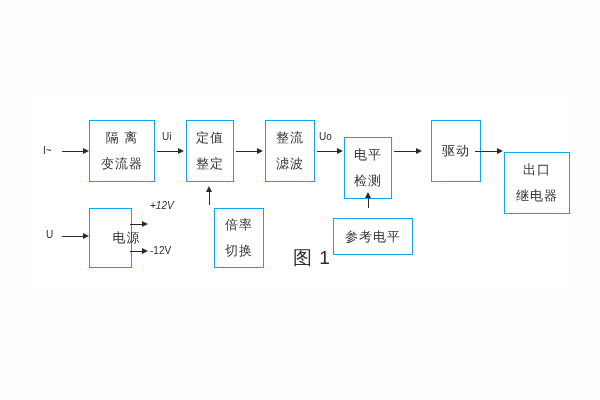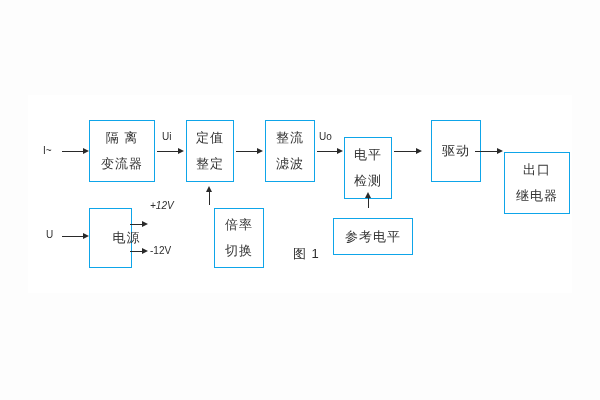--- a/index.html
+++ b/index.html
@@ -19,21 +19,21 @@
     display:flex;flex-direction:column;
     align-items:center;justify-content:center;
     font-size:13px;line-height:26px;
     color:#333333;letter-spacing:1px;
     box-sizing:border-box;white-space:nowrap;
   }
   .sig{
     position:absolute;font-size:10px;color:#2e2e2e;
     letter-spacing:0;white-space:nowrap;
   }
-  .caption{position:absolute;font-size:13px;color:#2e2e2e;letter-spacing:1px;}
+  .caption{position:absolute;font-size:19px;color:#2e2e2e;letter-spacing:1px;}
   .arrow{position:absolute;}
   .arrow i{position:absolute;display:block;}
   .arrow-r .shaft{left:0;right:5px;top:3px;height:1px;background:#2a2a2a;}
   .arrow-r .head{
     right:0;top:0;width:0;height:0;
     border-top:3.5px solid transparent;border-bottom:3.5px solid transparent;
     border-left:6px solid #2a2a2a;
   }
   .arrow-u .shaft{left:3px;top:5px;bottom:0;width:1px;background:#2a2a2a;}
   .arrow-u .head{

